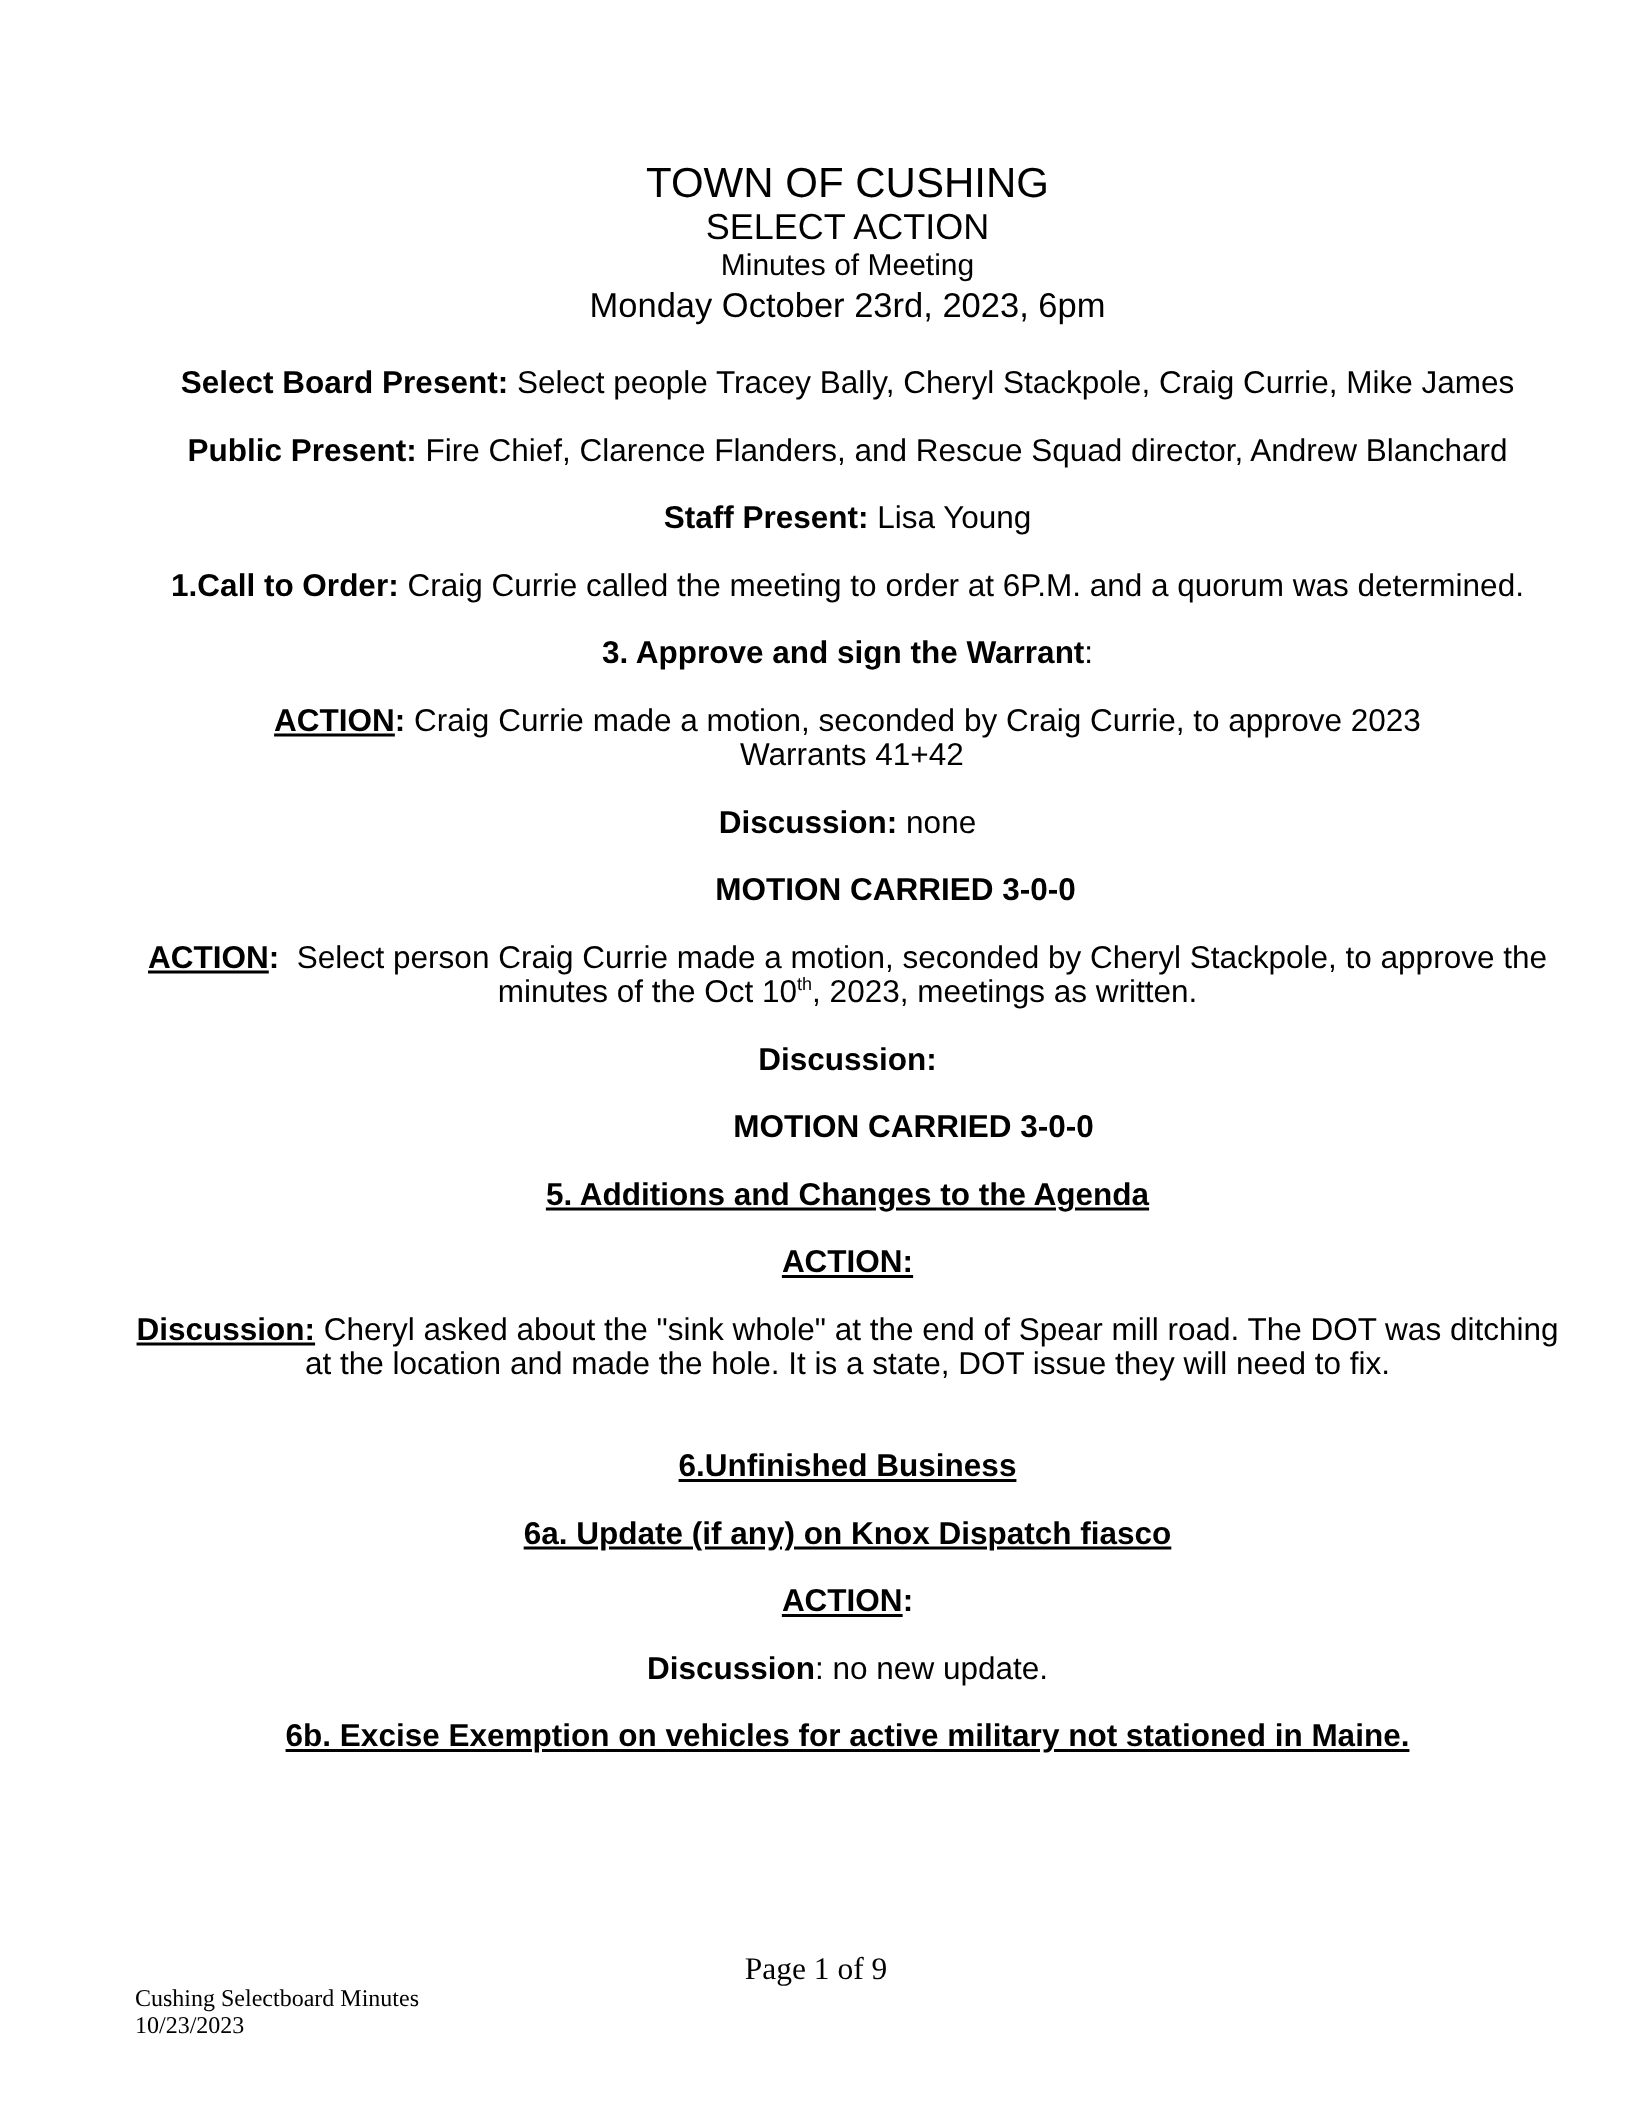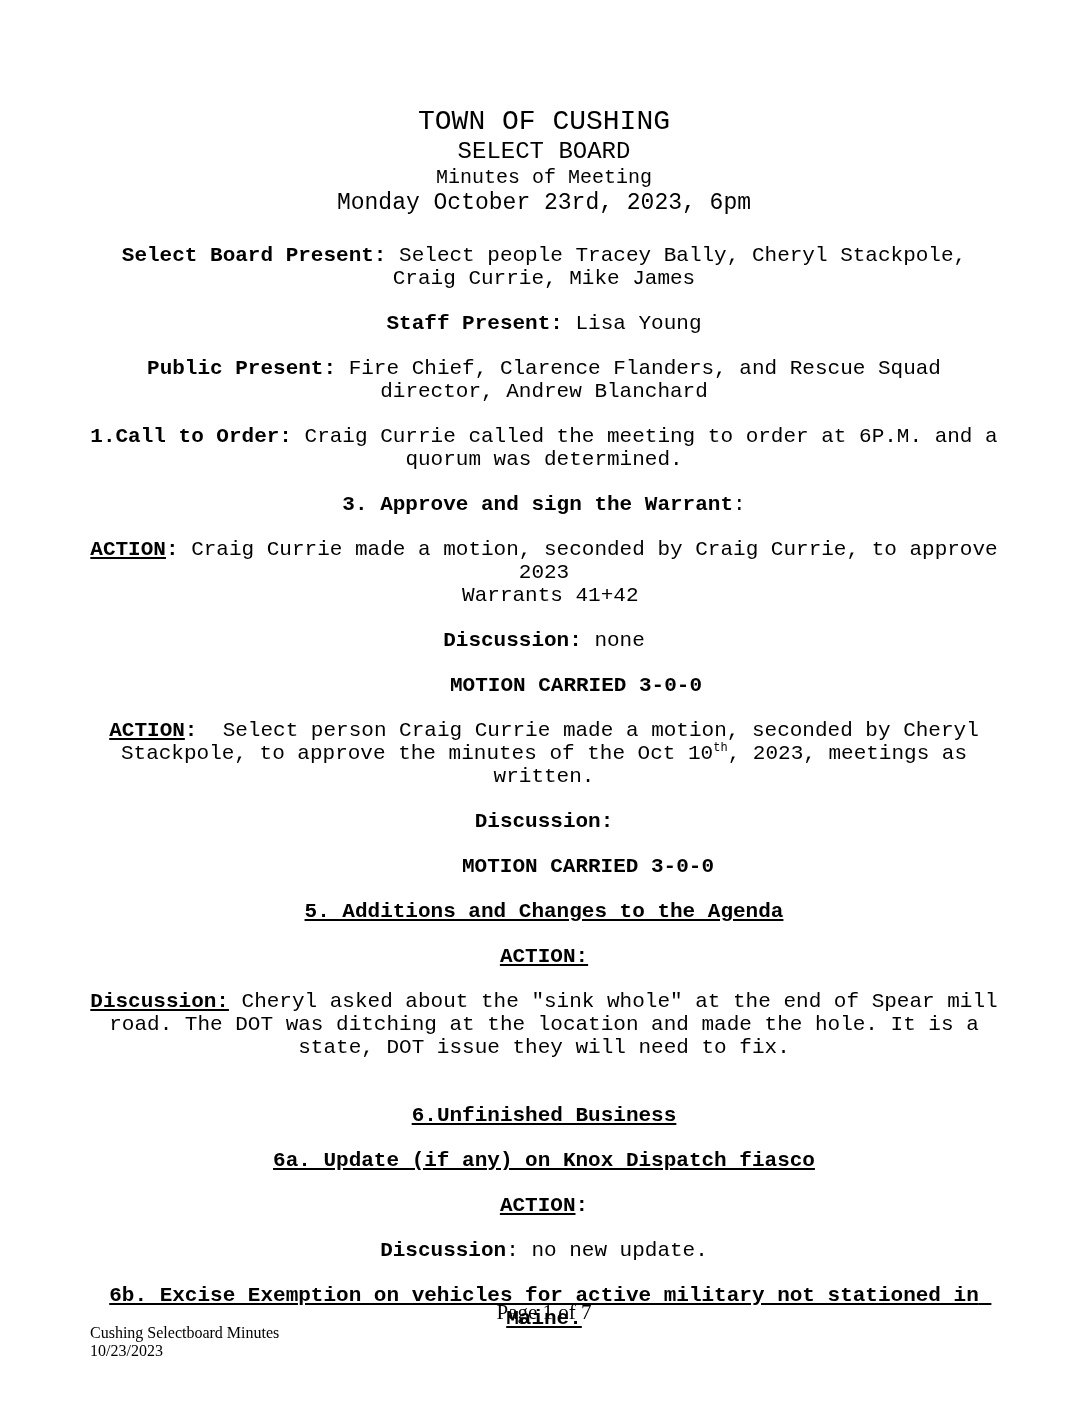--- a/index.html
+++ b/index.html
@@ -9,22 +9,21 @@
     color: #000000;
   }
   body {
     width: 1088px;
     height: 1408px;
     position: relative;
     overflow: hidden;
     font-family: "Liberation Sans", sans-serif;
   }
   .content {
-    padding: 106px 90px 0 90px;
-    font-family: Liberation Mono, monospace;
+    padding: 106px 48px 0 90px;
   }
   .doc-header {
     text-align: center;
     margin-bottom: 28px;
   }
   .h1 { font-size: 28px; line-height: 32px; }
   .h2 { font-size: 24px; line-height: 27px; }
   .h3 { font-size: 20px; line-height: 25px; }
   .h4 { font-size: 23px; line-height: 26px; }
   .para {
@@ -58,28 +57,28 @@
     font-size: 16px;
     flex-direction: column;
   }
 </style>
 </head>
 <body>
 
 <div class="content">
   <div class="doc-header">
     <div class="h1">TOWN OF CUSHING</div>
-    <div class="h2">SELECT BOARD</div>
+    <div class="h2">SELECT ACTION</div>
     <div class="h3">Minutes of Meeting</div>
     <div class="h4">Monday October 23rd, 2023, 6pm</div>
   </div>
   <div>
       <p class="para"><span class="s-b">Select Board Present:</span><span class="s-n"> Select people Tracey Bally, Cheryl Stackpole, Craig Currie, Mike James</span></p>
+      <p class="para"><span class="s-b">Public Present:</span><span class="s-n"> Fire Chief, Clarence Flanders, and Rescue Squad director, Andrew Blanchard</span></p>
       <p class="para"><span class="s-b">Staff Present:</span><span class="s-n"> Lisa Young</span></p>
-      <p class="para"><span class="s-b">Public Present:</span><span class="s-n"> Fire Chief, Clarence Flanders, and Rescue Squad director, Andrew Blanchard</span></p>
       <p class="para"><span class="s-b">1.Call to Order:</span><span class="s-n"> Craig Currie called the meeting to order at 6P.M. and a quorum was determined.</span></p>
       <p class="para"><span class="s-b">3. Approve and sign the Warrant</span><span class="s-n">:</span></p>
       <p class="para"><span class="s-bu">ACTION</span><span class="s-b">:</span><span class="s-n"> Craig Currie made a motion, seconded by Craig Currie, to approve 2023
  Warrants 41+42</span></p>
       <p class="para"><span class="s-b">Discussion:</span><span class="s-n"> none</span></p>
       <p class="para" style="margin-left: 64px;"><span class="s-b">MOTION CARRIED 3-0-0</span></p>
       <p class="para"><span class="s-bu">ACTION</span><span class="s-b">:</span><span class="s-n">  Select person Craig Currie made a motion, seconded by Cheryl Stackpole, to approve the minutes of the Oct 10</span><span class="s-sup">th</span><span class="s-n">, 2023, meetings as written.</span></p>
       <p class="para"><span class="s-b">Discussion:</span></p>
       <p class="para" style="margin-left: 88px;"><span class="s-b">MOTION CARRIED 3-0-0</span></p>
       <p class="para"><span class="s-bu">5. Additions and Changes to the Agenda</span></p>
@@ -87,17 +86,17 @@
       <p class="para"><span class="s-bu">Discussion:</span><span class="s-n"> Cheryl asked about the "sink whole" at the end of Spear mill road. The DOT was ditching at the location and made the hole. It is a state, DOT issue they will need to fix.</span></p>
       <div style="height: 23px;"></div>
       <p class="para"><span class="s-bu">6.Unfinished Business</span></p>
       <p class="para"><span class="s-bu">6a. Update (if any) on Knox Dispatch fiasco</span></p>
       <p class="para"><span class="s-bu">ACTION</span><span class="s-b">:</span></p>
       <p class="para"><span class="s-b">Discussion</span><span class="s-n">: no new update.</span></p>
       <p class="para"><span class="s-bu">6b. Excise Exemption on vehicles for active military not stationed in Maine.</span></p>
     </div>
 </div>
 
-<div class="page-number">Page 1 of 7</div>
+<div class="page-number">Page 1 of 9</div>
 <div class="footer-row">
   <span>Cushing Selectboard Minutes</span>
   <span>10/23/2023</span>
 </div>
 
 </body></html>

